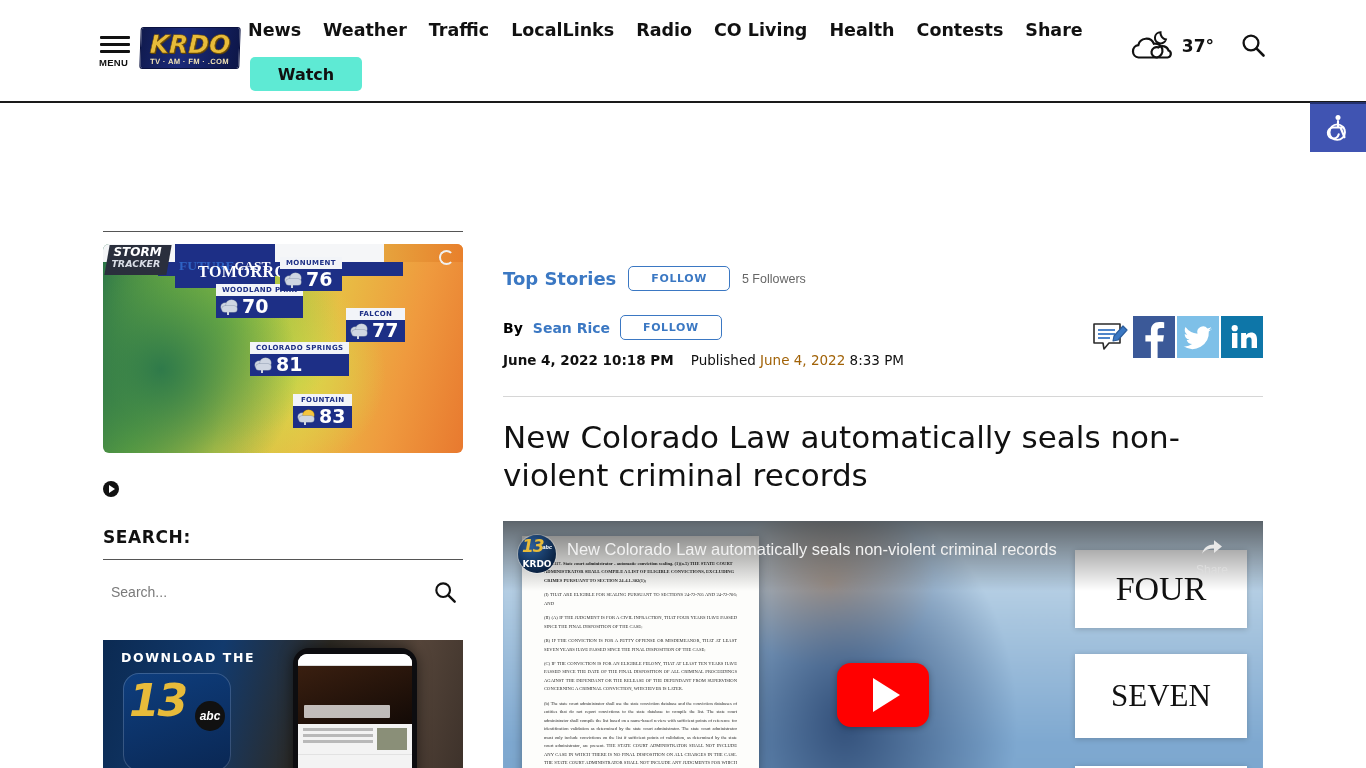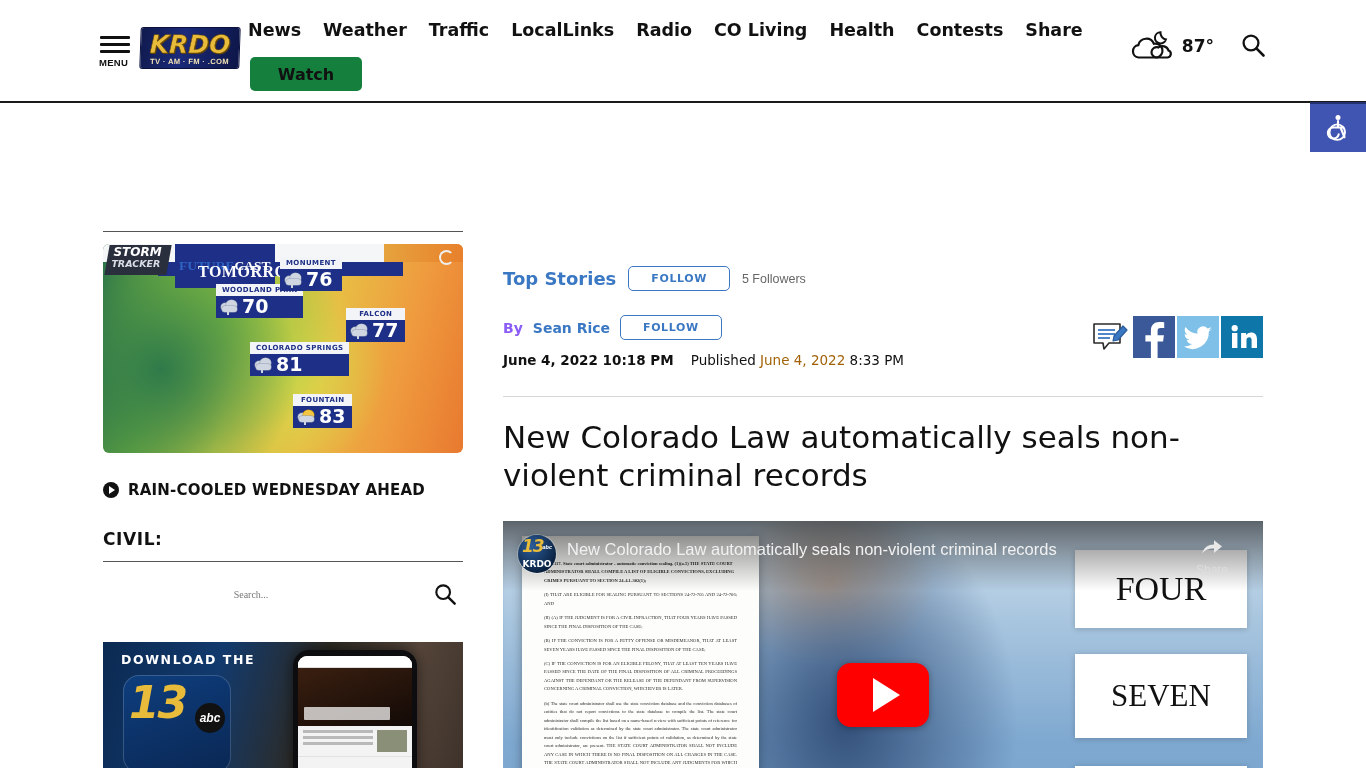--- a/index.html
+++ b/index.html
@@ -64,21 +64,21 @@
   }
   .nav a {
     font-family: "DejaVu Sans", sans-serif;
     font-size: 17.5px; font-weight: bold;
     color: #111; text-decoration: none; white-space: nowrap;
     cursor: pointer;
   }
   .watch-btn {
     position: absolute; left: 250px; top: 57px;
     width: 112px; height: 34px;
-    background: #15803d; border: none; border-radius: 5px;
+    background: #5eead4; border: none; border-radius: 5px;
     font-family: "DejaVu Sans", sans-serif;
     font-size: 16px; font-weight: bold; color: #111;
     cursor: pointer;
   }
 
   .wx {
     position: absolute; right: 152px; top: 29px;
     display: flex; align-items: center; gap: 8px;
   }
   .wx-temp {
@@ -209,22 +209,22 @@
     font-size: 15px; font-weight: bold; letter-spacing: .2px; color: #111;
   }
 
   .search-h { margin-top: 30px; }
   .search-row {
     display: flex; align-items: center; justify-content: space-between;
     height: 40px; padding: 0 6px 0 8px;
   }
   .search-row input {
     border: none; outline: none; background: transparent;
-    font-family: Liberation Serif, serif;
-    font-size: 10px; color: #333; width: 280px; text-align: center;
+    font-family: Liberation Sans, sans-serif;
+    font-size: 14px; color: #333; width: 280px;
   }
   .search-row input::placeholder { color: #7a7a7a; }
 
   
   .appad {
     position: relative; margin-top: 28px;
     width: 360px; height: 173px; overflow: hidden;
     background: linear-gradient(105deg,#0b2a52 0%,#123a6d 30%,#2d2a24 56%,#55453a 78%,#3a2f28 100%);
     cursor: pointer;
   }
@@ -293,21 +293,21 @@
   }
   .follow {
     border: 1px solid #3b78c3; border-radius: 5px; background: #fff;
     color: #3b78c3; font-size: 11px; font-weight: bold; letter-spacing: .6px;
     padding: 5px 22px; cursor: pointer;
     font-family: "DejaVu Sans", sans-serif;
   }
   .followers { font-size: 12.5px; color: #666; }
 
   .byline { display: flex; align-items: center; gap: 10px; margin-top: 24px; }
-  .by-by { font-size: 14px; font-weight: bold; color: #8b5cf6; font-family: "DejaVu Sans", sans-serif;}
+  .by-by { font-size: 14px; font-weight: bold; color: #000000; font-family: "DejaVu Sans", sans-serif;}
   .by-name { font-size: 14px; font-weight: bold; color: #3b78c3; cursor: pointer; font-family: "DejaVu Sans", sans-serif;}
   .dates {
     margin-top: 12px; font-size: 13.5px; color: #111;
     font-family: "DejaVu Sans", sans-serif;
   }
   .dates b { font-weight: bold; }
   .dates .pub { font-weight: normal; }
   .dates .blue { color: #a16207; }
 
   .share-icons {
@@ -450,21 +450,21 @@
   </nav>
 
   <button class="watch-btn">Watch</button>
 
   <div class="wx">
     <svg width="44" height="34" viewBox="0 0 44 34">
       <path d="M30.5 3.2a5.6 5.6 0 1 0 5.4 7.2 6.6 6.6 0 0 1-5.4-7.2z" fill="none" stroke="#111" stroke-width="2"></path>
       <path d="M8.5 28.5a6.2 6.2 0 0 1-.2-12.3 8.2 8.2 0 0 1 15.6-1.4 5.4 5.4 0 0 1 3.1 13.7z" fill="none" stroke="#111" stroke-width="2.2"></path>
       <path d="M27 28.5a5.2 5.2 0 1 1 1.4-10.1 6.6 6.6 0 0 1 10.2 3.2 3.6 3.6 0 0 1-1 6.9z" fill="none" stroke="#111" stroke-width="2.2"></path>
     </svg>
-    <span class="wx-temp">87°</span>
+    <span class="wx-temp">37°</span>
   </div>
 
   <div class="hdr-search">
     <svg width="26" height="26" viewBox="0 0 26 26">
       <circle cx="11" cy="11" r="7.4" fill="none" stroke="#111" stroke-width="2.3"></circle>
       <line x1="16.4" y1="16.4" x2="23.5" y2="23.5" stroke="#111" stroke-width="2.6" stroke-linecap="round"></line>
     </svg>
   </div>
 </div>
 
@@ -558,24 +558,23 @@
             </span>
           <span class="t">83</span>
         </div>
       </div>
     </div>
 
     <div class="vid-line">
       <span class="play-dot">
           <i></i>
         </span>
-      <span>RAIN-COOLED WEDNESDAY AHEAD</span>
-    </div>
-
-    <div class="side-h search-h">CIVIL:</div>
+    </div>
+
+    <div class="side-h search-h">SEARCH:</div>
     <div class="rule"></div>
 
     <div class="search-row">
       <input type="text" placeholder="Search..." style="">
       <svg width="24" height="24" viewBox="0 0 26 26">
         <circle cx="11" cy="11" r="7.4" fill="none" stroke="#111" stroke-width="2.3"></circle>
         <line x1="16.4" y1="16.4" x2="23.5" y2="23.5" stroke="#111" stroke-width="2.6" stroke-linecap="round"></line>
       </svg>
     </div>
 

